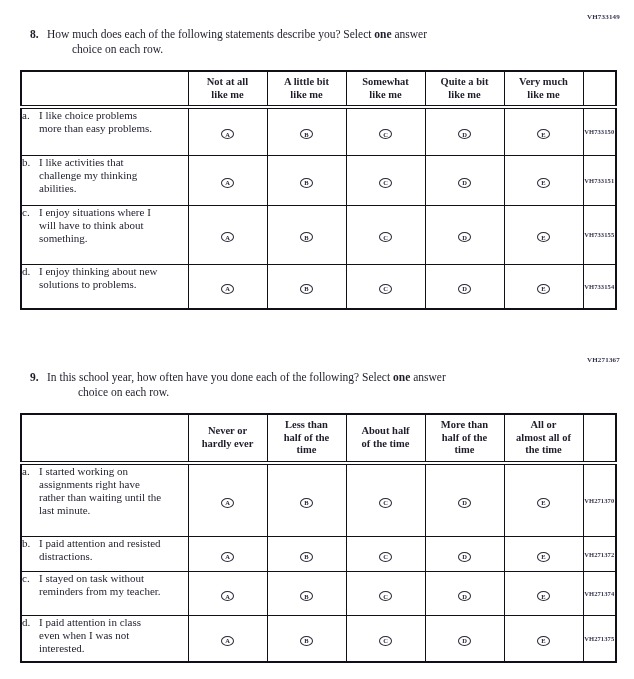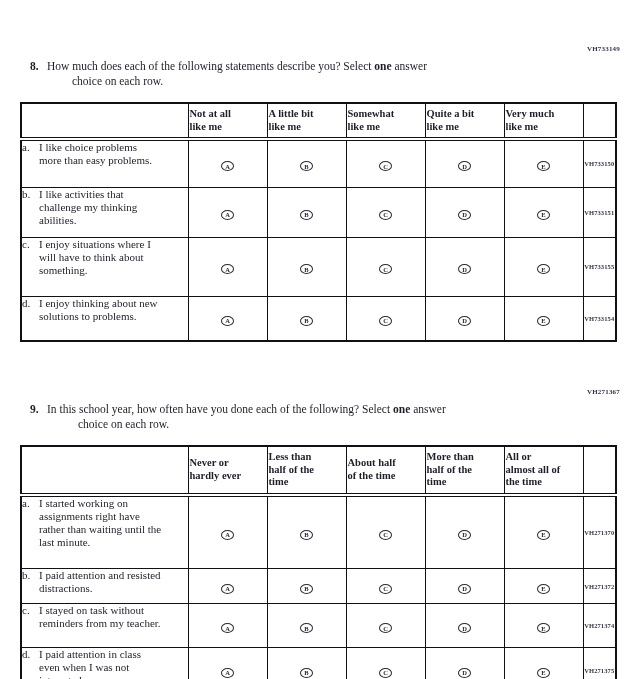--- a/index.html
+++ b/index.html
@@ -20,21 +20,20 @@
   .qblock.second { margin-top: 46px; }
 
   .accnum {
     text-align: right;
     font-size: 7px;
     font-weight: bold;
     color: #33334d;
     height: 9px;
     line-height: 9px;
     letter-spacing: 0.2px;
-    margin-top: 32px;
   }
 
   .stem {
     display: flex;
     margin-top: 5px;
     margin-left: 10px;
     font-size: 11.5px;
     line-height: 15px;
   }
   .qnum { font-weight: bold; width: 17px; flex: 0 0 17px; }
@@ -55,21 +54,21 @@
   }
   col.c-stmt  { width: 167px; }
   col.c-opt   { width: 79px; }
   col.c-code  { width: 33px; }
 
   tr.head th {
     border-bottom: 4px double #101018;
     font-size: 10.5px;
     line-height: 12.5px;
     font-weight: bold;
-    text-align: left;
+    text-align: center;
     vertical-align: middle;
     white-space: pre-line;
     padding: 4px 1px;
   }
   tr.head { height: 36px; }
 
   td.stmt {
     vertical-align: top;
     padding: 2px 2px 2px 4px;
   }

